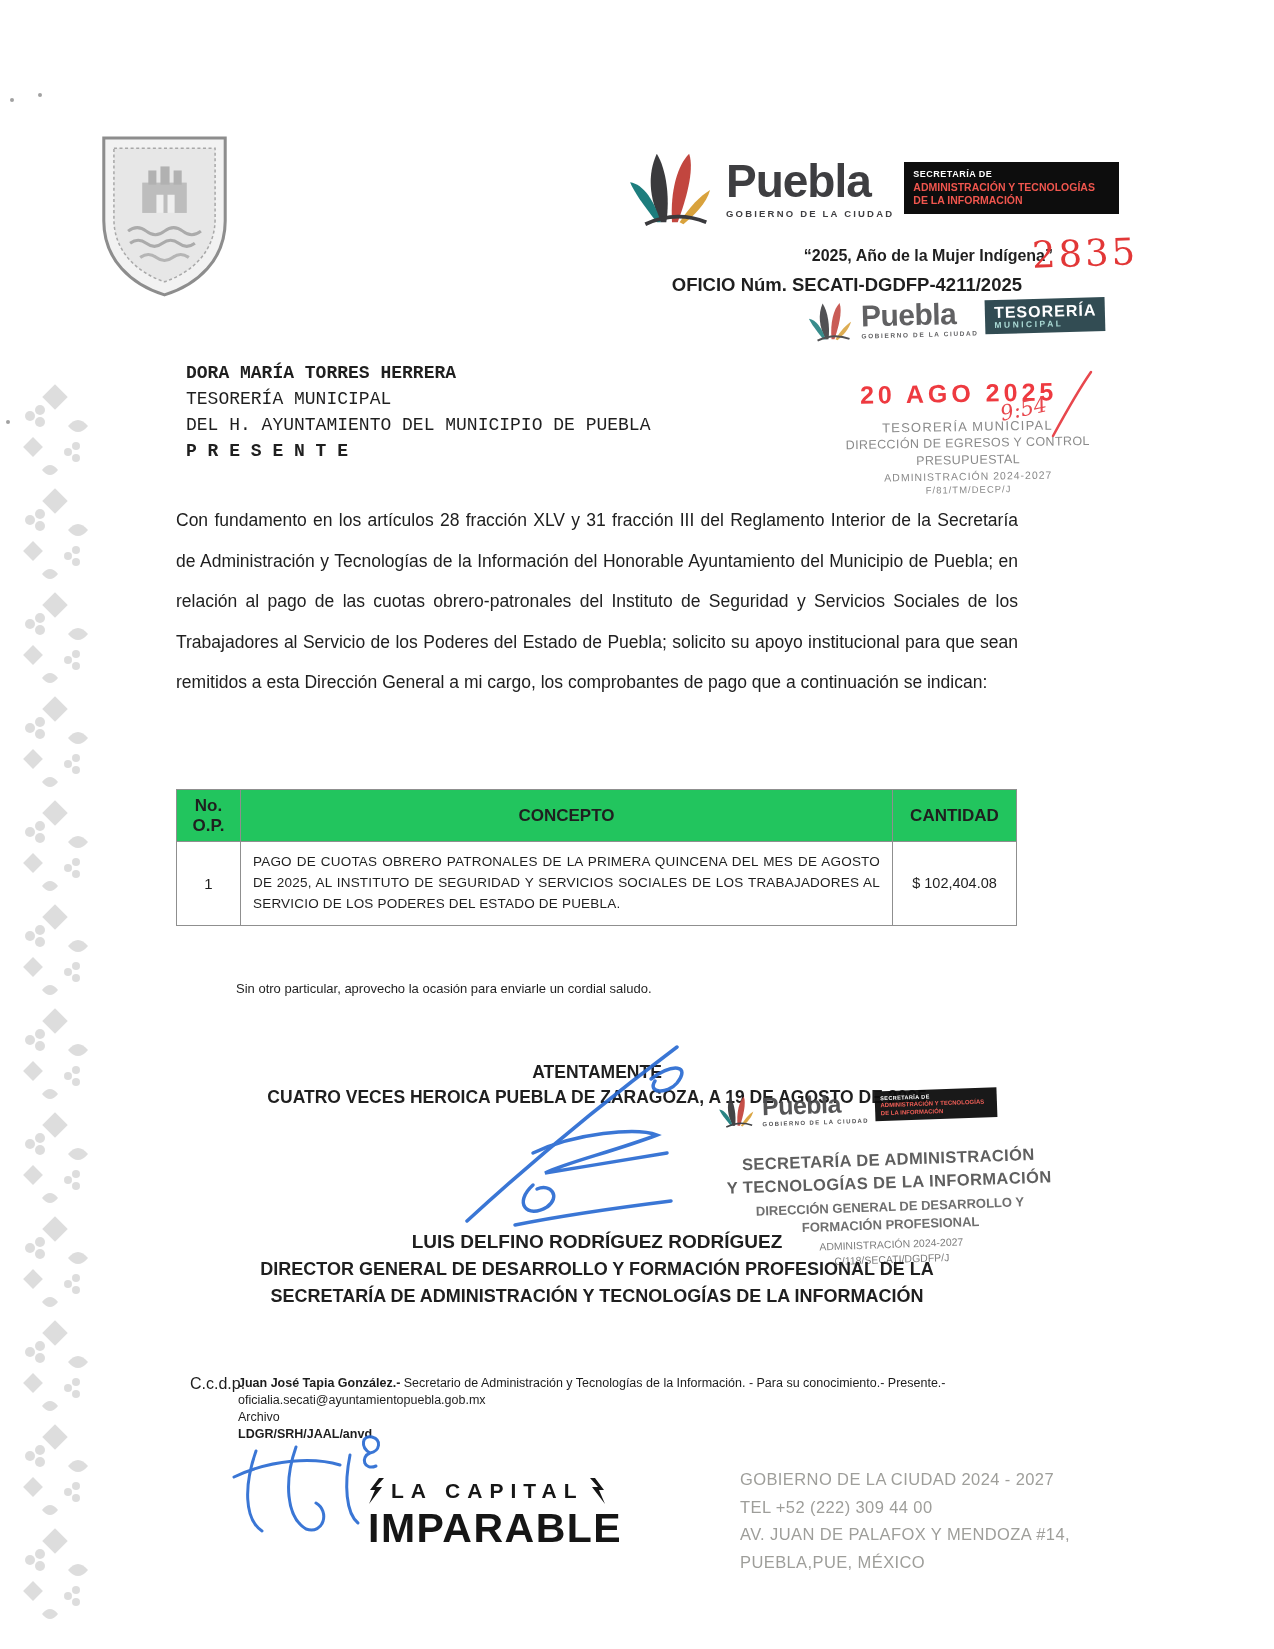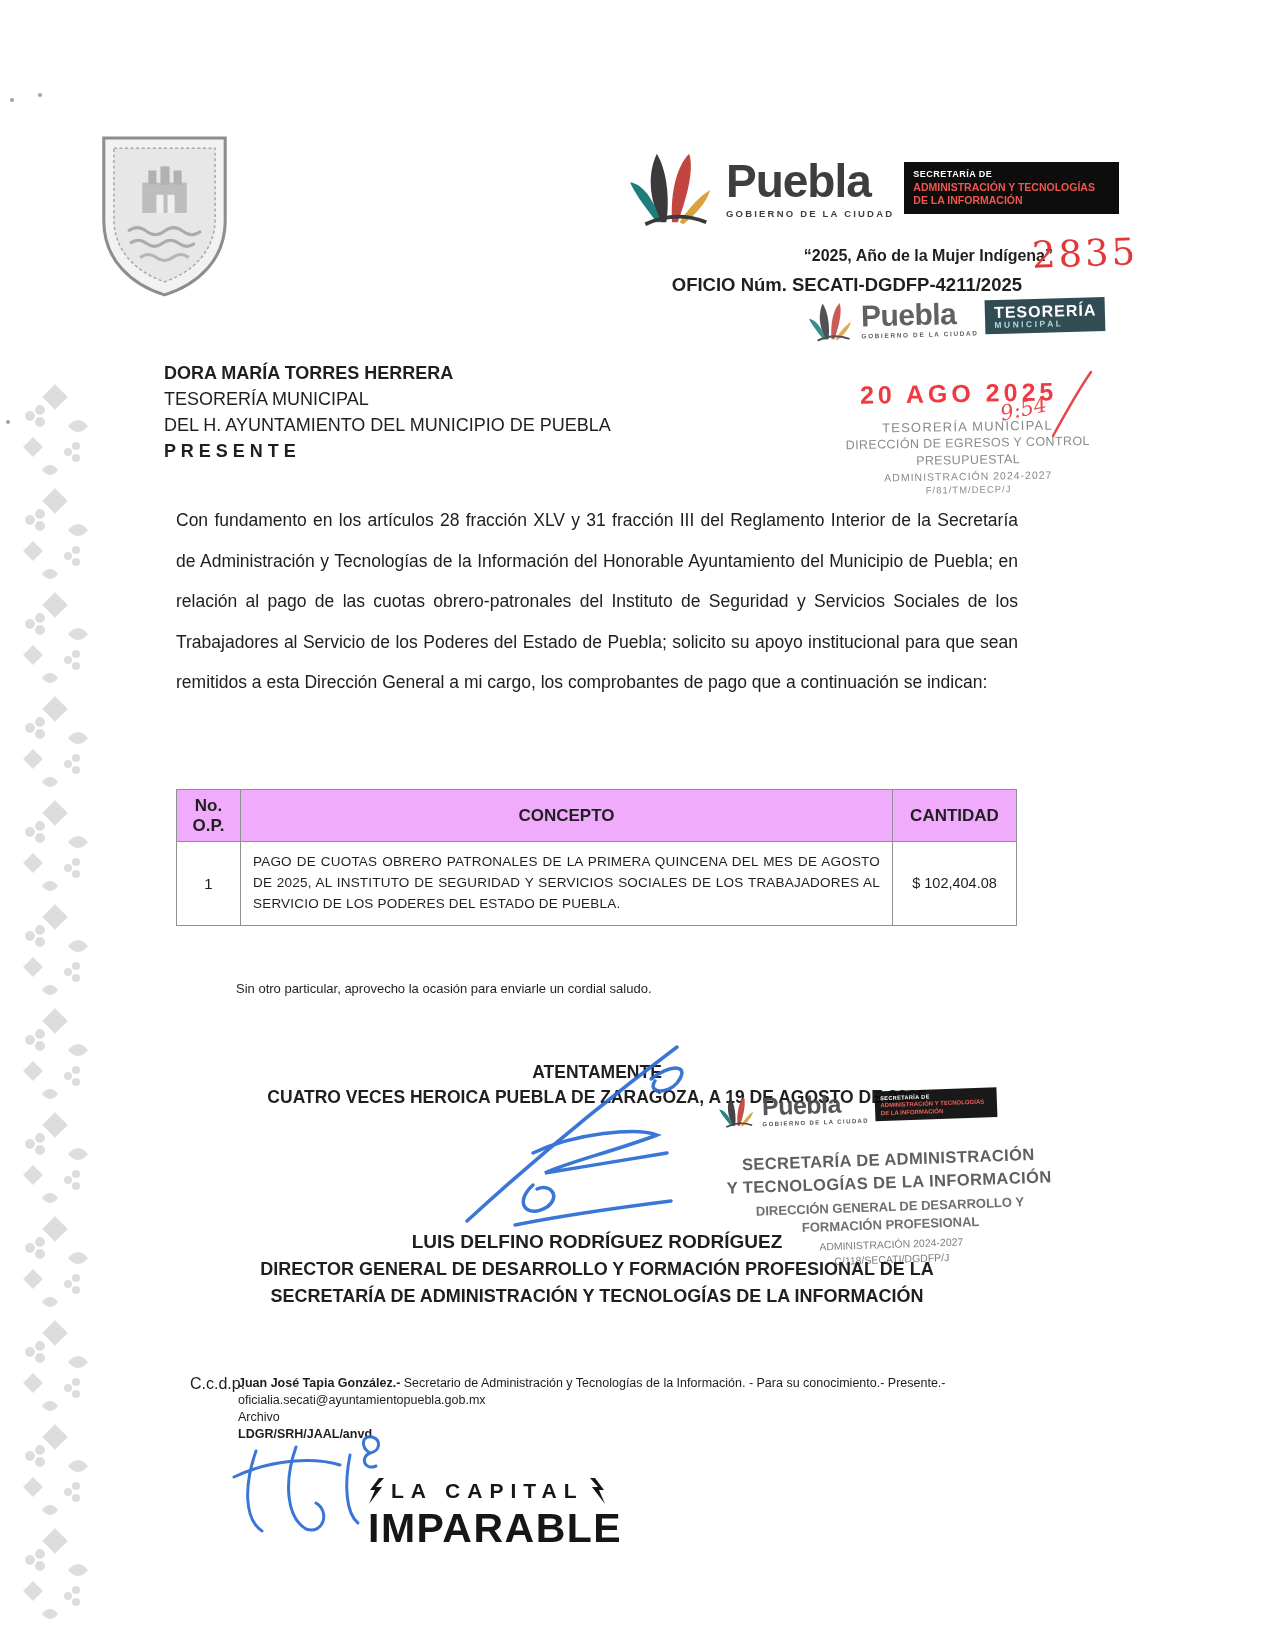--- a/index.html
+++ b/index.html
@@ -42,30 +42,30 @@
   .timenote { left:1000px; top:397px; font-size:21px; color:#e8474d; font-family:"DejaVu Serif", serif; font-style:italic; transform:rotate(-12deg); }
   .flourish { left:1047px; top:368px; }
 
   .stamplines { left:818px; top:418px; width:300px; text-align:center; color:#8a8a8a; transform:rotate(-1deg); line-height:1.32; }
   .stamplines .s1 { font-size:13px; letter-spacing:1.2px; }
   .stamplines .s2, .stamplines .s3 { font-size:12.5px; letter-spacing:.4px; }
   .stamplines .s4 { font-size:10.5px; letter-spacing:1px; margin-top:2px; }
   .stamplines .s5 { font-size:9.5px; letter-spacing:1px; }
 
   
-  .recipient { left:164px; top:360px; font-size:18px; line-height:26px; }
+  .recipient { left:186px; top:360px; font-size:18px; line-height:26px;font-family:Liberation Mono, monospace; }
 
   
   .bodypar { left:176px; top:500px; width:842px; font-size:17.5px; line-height:40.5px; text-align:justify; color:#202020; }
   .closing { left:236px; top:981px; font-size:13px; }
 
   
   .optable { position:absolute; left:176px; top:789px; width:841px; border-collapse:collapse; }
   .optable th, .optable td { border:1px solid #8f8f8f; }
-  .optable thead th { background:#f0abfc; font-size:17px; font-weight:bold; height:52px; text-align:center; }
+  .optable thead th { background:#22c55e; font-size:17px; font-weight:bold; height:52px; text-align:center; }
   th.col-op { width:64px; white-space:pre-line; line-height:1.15; }
   th.col-can { width:124px; }
   td.cell-op { text-align:center; font-size:15px; }
   td.cell-con { font-size:13.5px; padding:10px 12px; text-align:justify; line-height:1.55; letter-spacing:.2px; }
   td.cell-can { text-align:center; font-size:14.5px; }
 
   
   .centerline { left:176px; width:842px; text-align:center; font-weight:bold; font-size:17.5px; z-index:3; }
   .atent { top:1062px; }
   .placedate { top:1087px; }
@@ -322,14 +322,20 @@
           <use href="#bolt"></use>
         </svg>
       <span class="top">LA CAPITAL</span>
       <svg width="16" height="26" viewBox="0 0 16 26" fill="#161616" style="transform:scaleX(-1)">
           <use href="#bolt"></use>
         </svg>
     </div>
     <div class="bottom">IMPARABLE</div>
   </div>
 
+  <div class="abs footright">
+    <div>GOBIERNO DE LA CIUDAD 2024 - 2027</div>
+    <div>TEL +52 (222) 309 44 00</div>
+    <div>AV. JUAN DE PALAFOX Y MENDOZA #14,</div>
+    <div>PUEBLA,PUE, MÉXICO</div>
+  </div>
 
 </div>
 
 </body></html>

